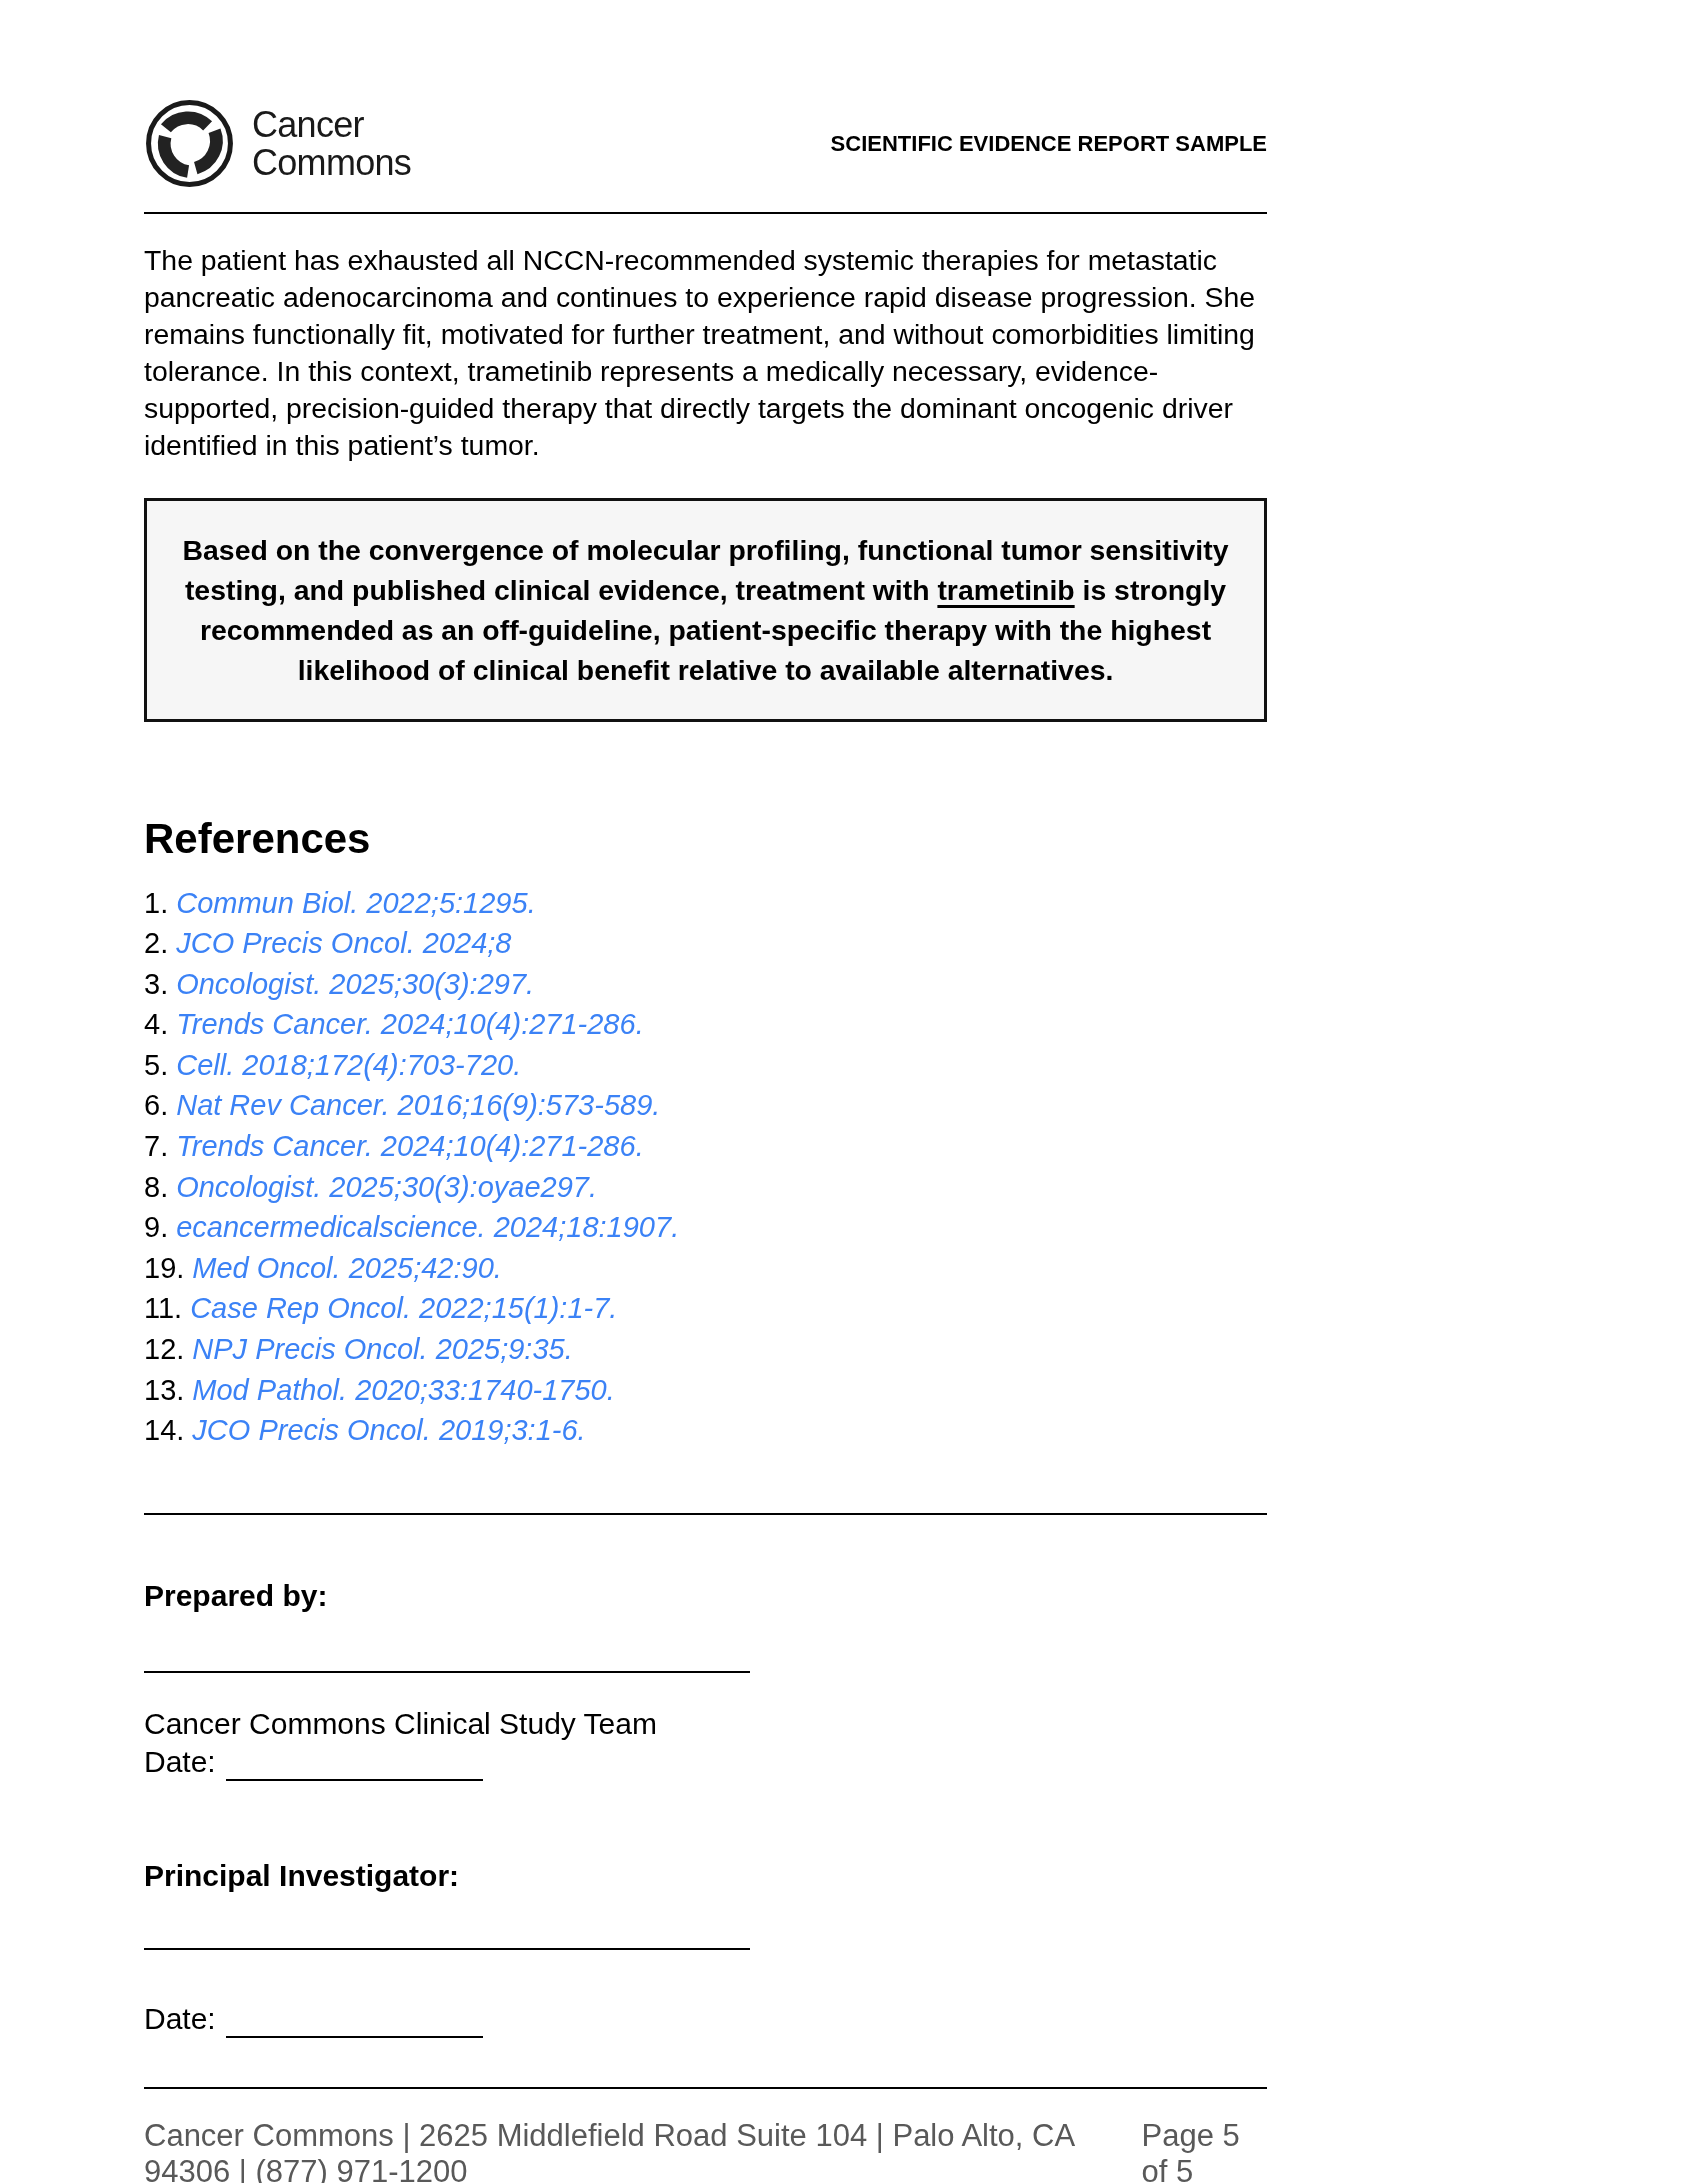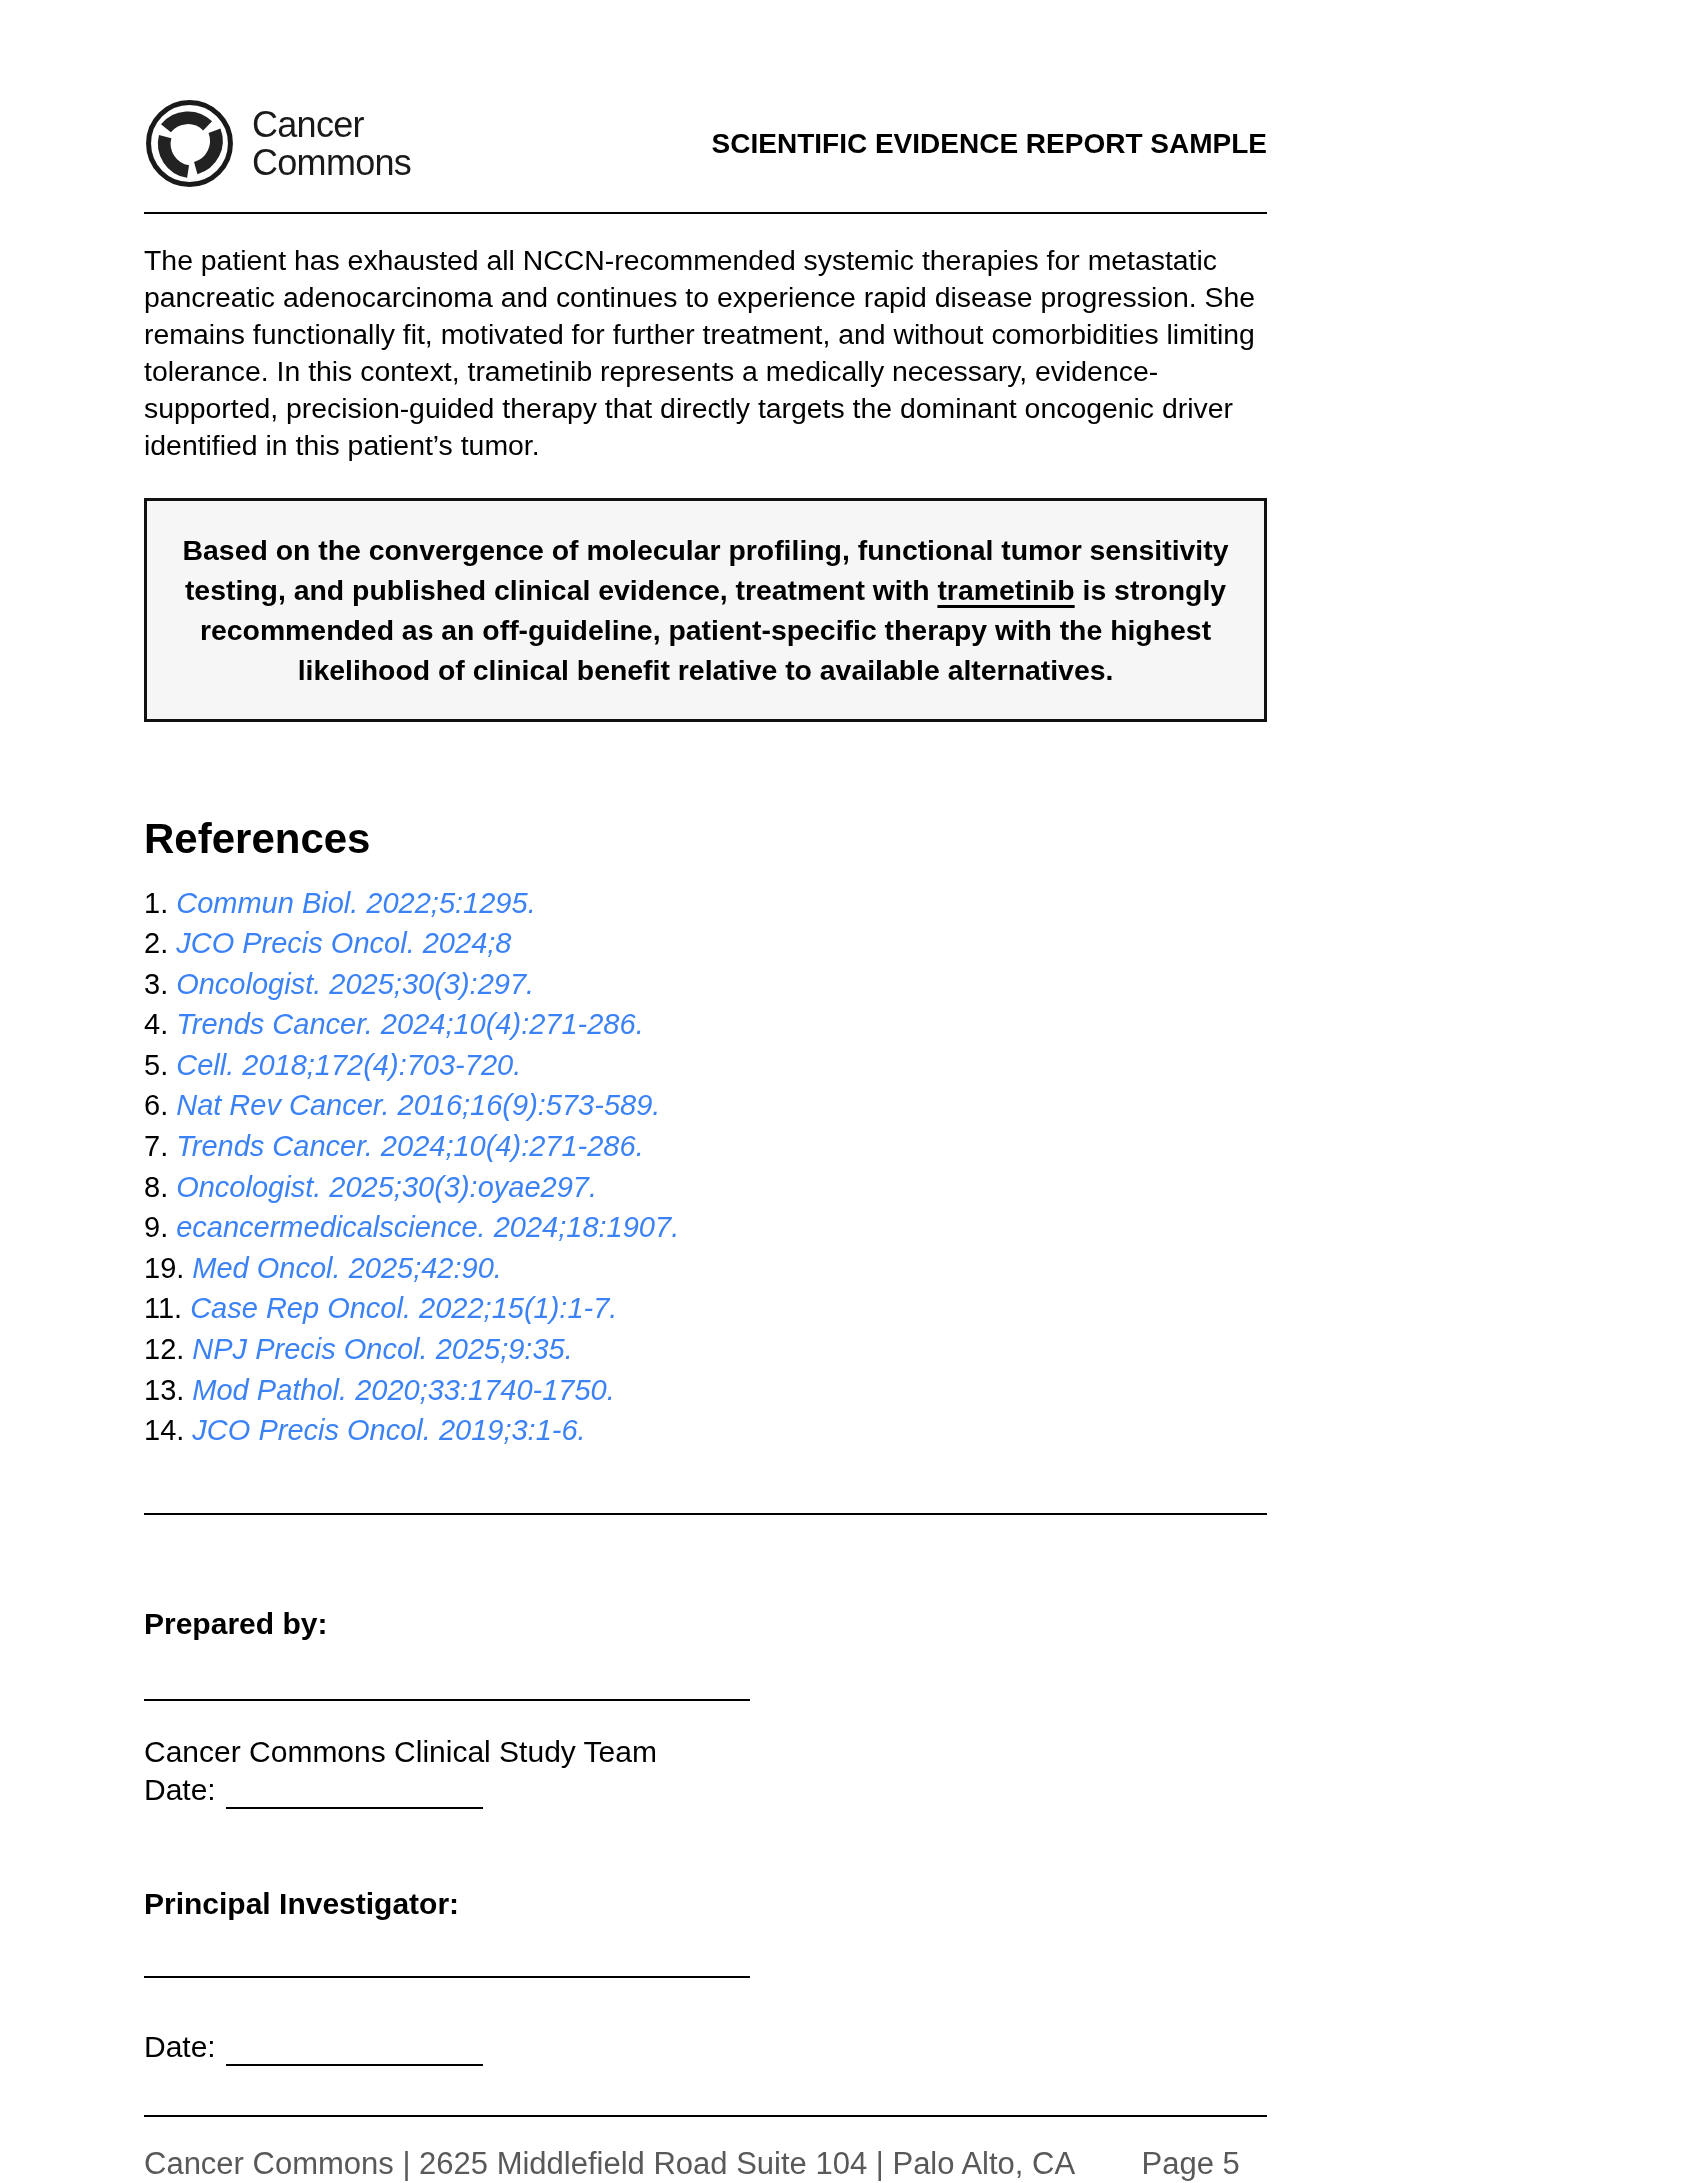--- a/index.html
+++ b/index.html
@@ -24,21 +24,21 @@
   .logo { display: flex; align-items: center; gap: 17px; }
   .logo svg { width: 91px; height: 91px; display: block; }
   .logo-text {
     font-size: 36px;
     line-height: 38px;
     font-weight: 500;
     letter-spacing: -0.7px;
     color: #1a1a1a;
   }
   .report-title {
-    font-size: 28px;
+    font-size: 22px;
     font-weight: bold;
     letter-spacing: 0;
   }
 
   .rule { border: none; border-top: 2.6px solid #000000; margin-top: 22.5px; }
 
   
   .intro {
     margin-top: 28px;
     font-size: 28.4px;
@@ -69,21 +69,21 @@
     font-size: 29px;
     line-height: 30px;
     margin-bottom: 10.6px;
   }
   .ref-num { color: #000000; font-style: normal; }
   .ref-text { color: #3b82f6; font-style: italic; margin-left: 8px; }
 
   .rule2 { border: none; border-top: 2.6px solid #000000; margin-top: 68px; }
 
   
-  .prepared-label { margin-top: 92px; font-size: 30px; font-weight: bold; }
+  .prepared-label { margin-top: 64px; font-size: 30px; font-weight: bold; }
   .sig-line {
     margin-top: 30px;
     width: 606px;
     height: 30px;
     border-bottom: 2.6px solid #000000;
   }
   .team-block { margin-top: 32px; font-size: 30px; line-height: 38px; }
   .date-row { display: flex; align-items: flex-end; }
   .date-line {
     display: inline-block;

